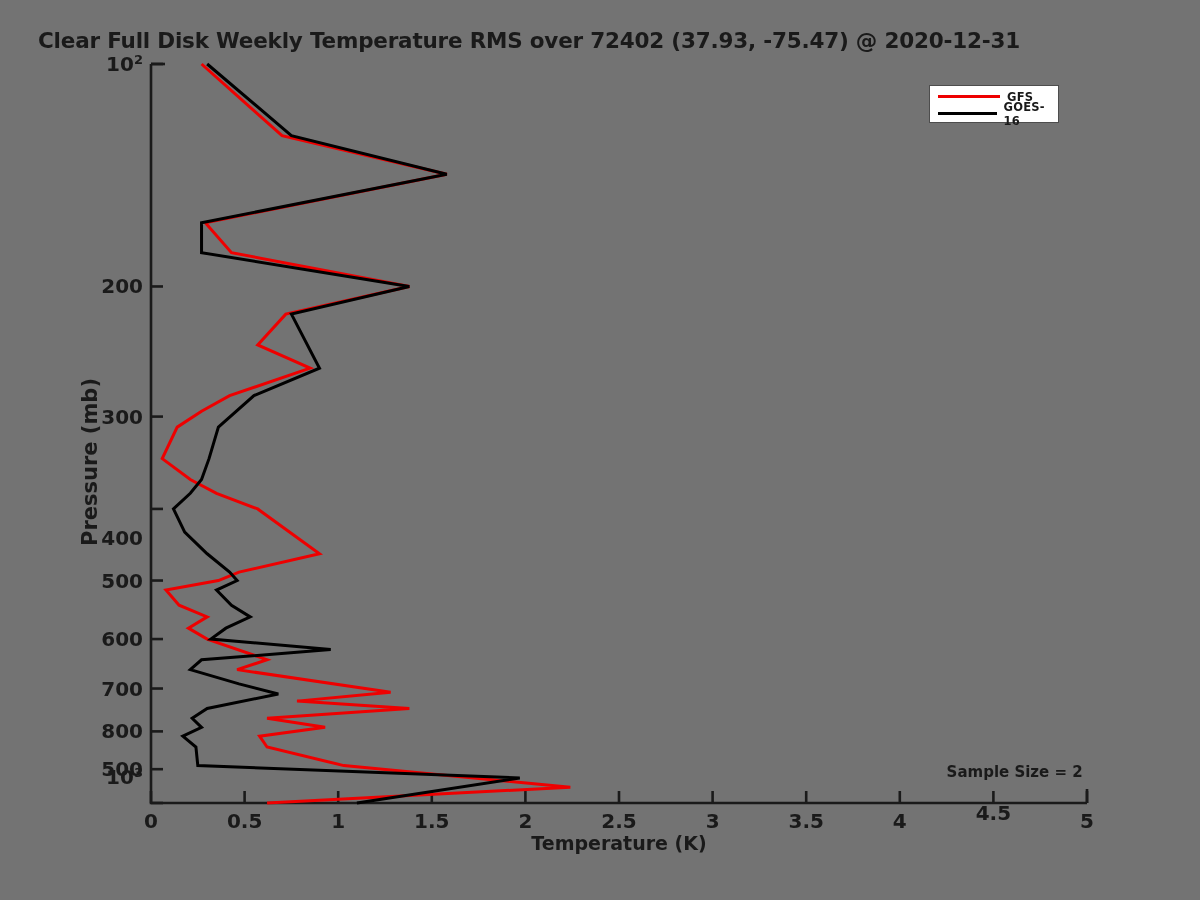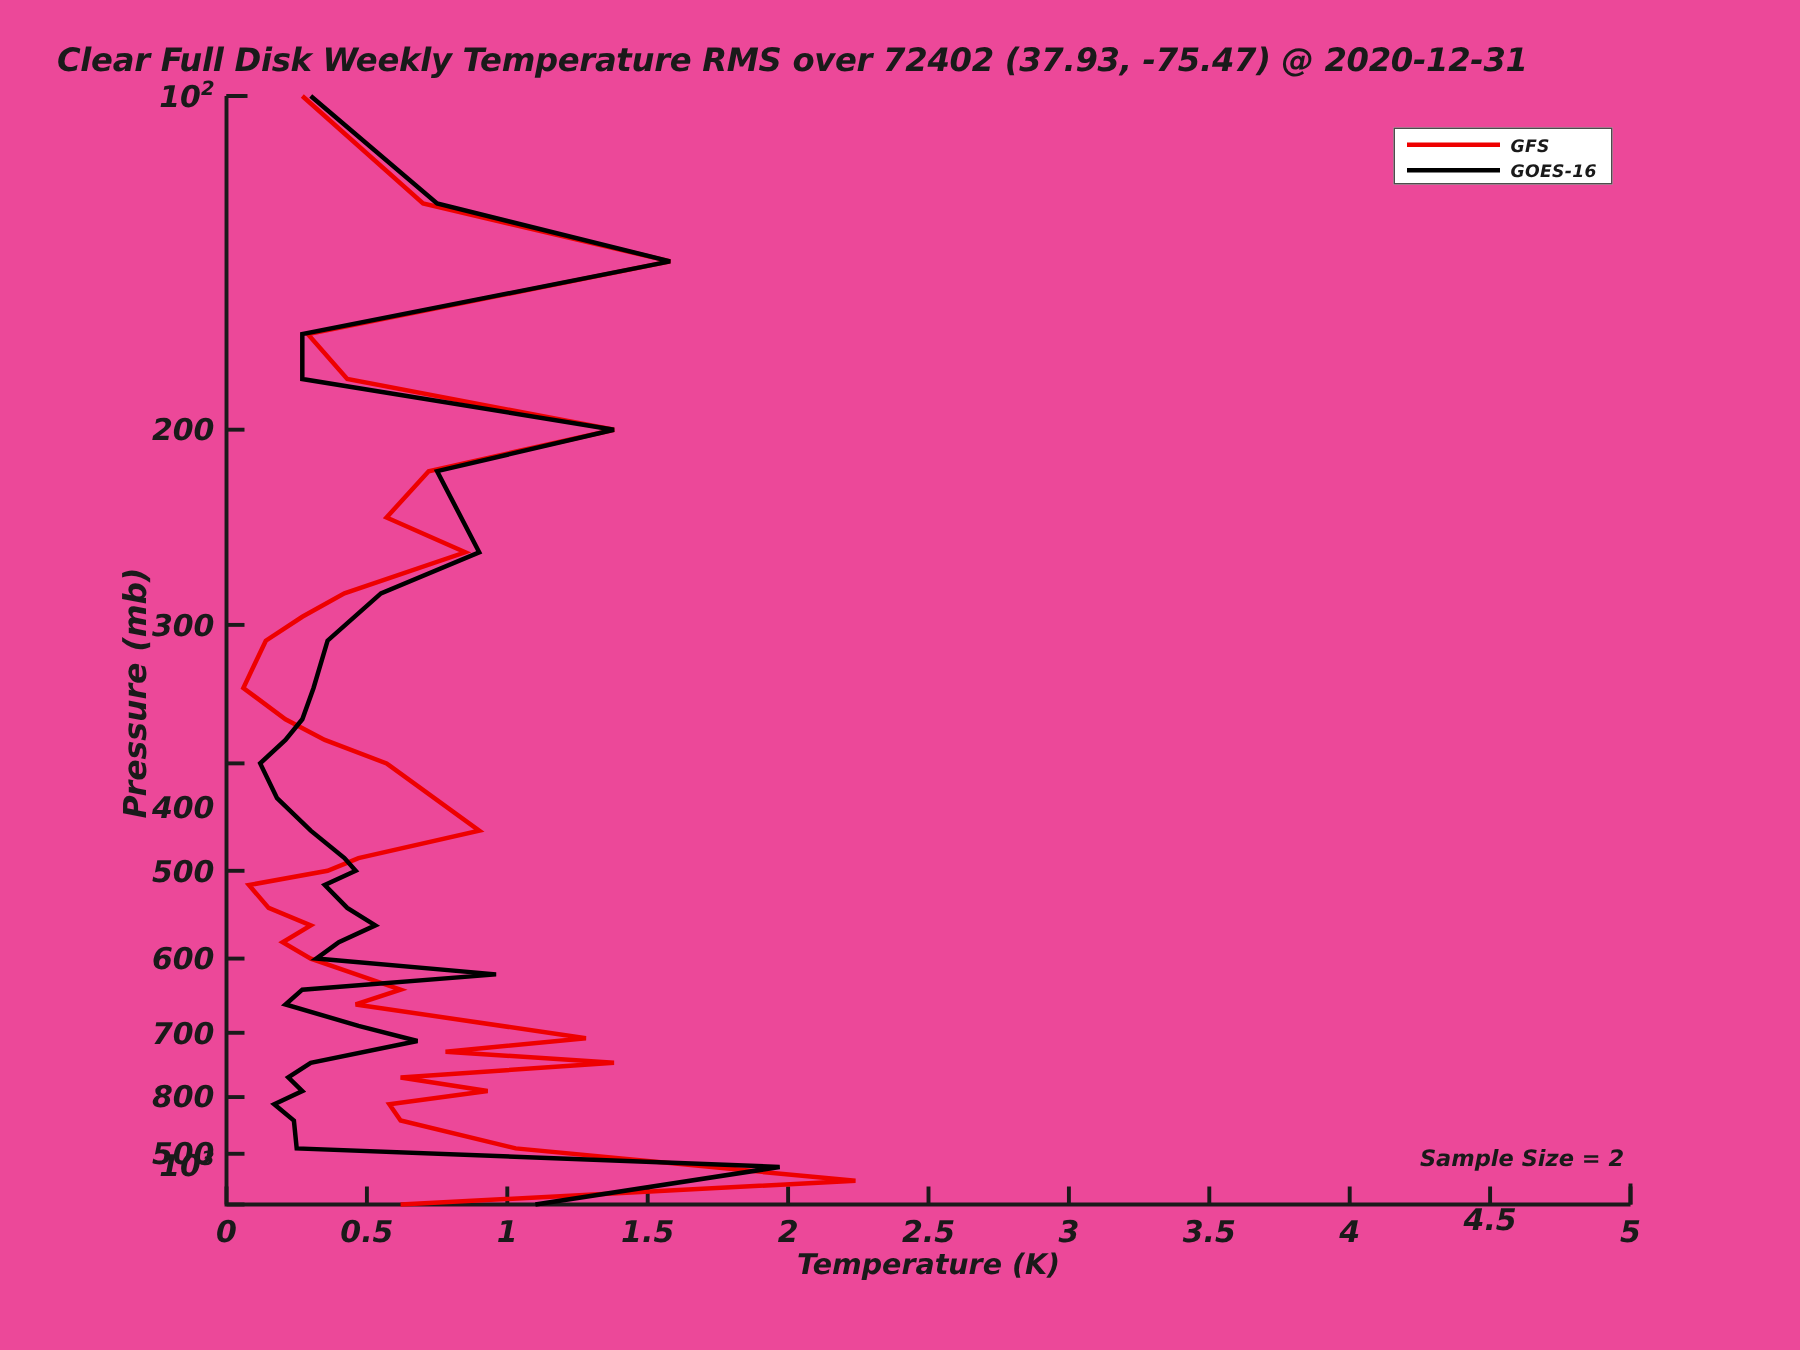--- a/index.html
+++ b/index.html
@@ -1,18 +1,18 @@
 <!DOCTYPE html>
 <html><head>
 <meta charset="utf-8">
 <style>
   html,body{margin:0;padding:0;background:#ffffff;}
   body{width:1200px;height:900px;overflow:hidden;
        font-family:"DejaVu Sans","Liberation Sans",sans-serif;}
-  #root{position:relative;width:1200px;height:900px;background:#ec4899;font-style:italic;}
+  #root{position:relative;width:1200px;height:900px;background:#737373;}
 
   #chart-title{
     position:absolute; left:38px; top:28px;
     font-size:21.5px; font-weight:bold; color:#1a1a1a;
     letter-spacing:-0.2px; white-space:nowrap;
   }
 
   #plot-svg{position:absolute;left:0;top:0;}
 
   .tick-label{
@@ -29,21 +29,21 @@
     transform:rotate(-90deg) translateY(-8px);
     transform-origin:center center;
     font-size:21px; font-weight:bold; color:#1a1a1a;
   }
   #xlabel{
     position:absolute; left:151px; width:936px; top:832px;
     text-align:center; font-size:19px; font-weight:bold; color:#1a1a1a;
   }
 
   #legend-box{
-    position:absolute; left:929px; top:85px; width:146px; height:38px;
+    position:absolute; left:929px; top:85px; width:130px; height:38px;
     border:1.6px solid #4d4d4d; background:#fff; box-sizing:border-box;
   }
   .legend-row{
     position:absolute; left:0; width:100%; height:19px;
     display:flex; align-items:center;
   }
   .legend-swatch{
     display:inline-block; width:62px; height:0;
     border-top-width:3.2px; border-top-style:solid; margin-left:8px; margin-right:7px;
   }

